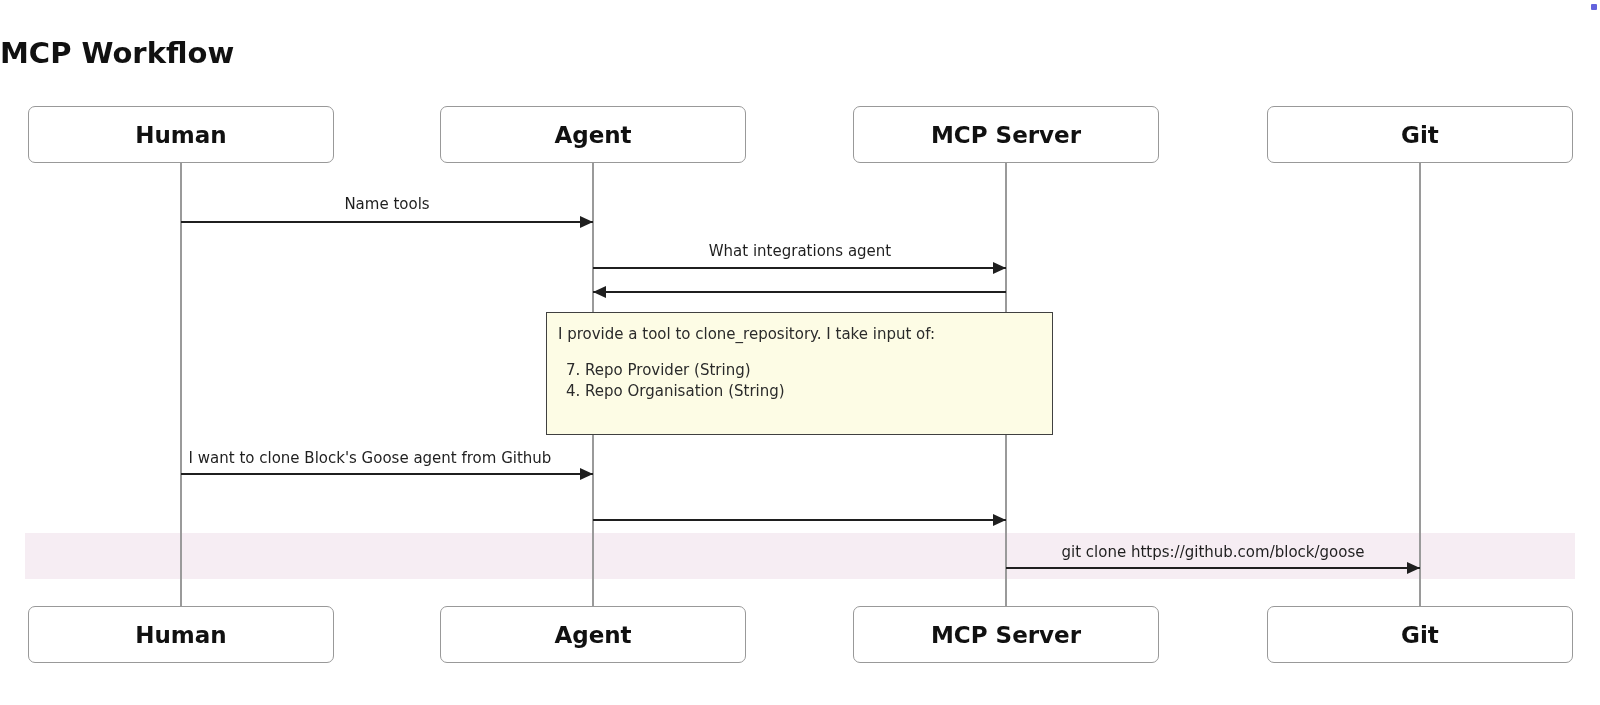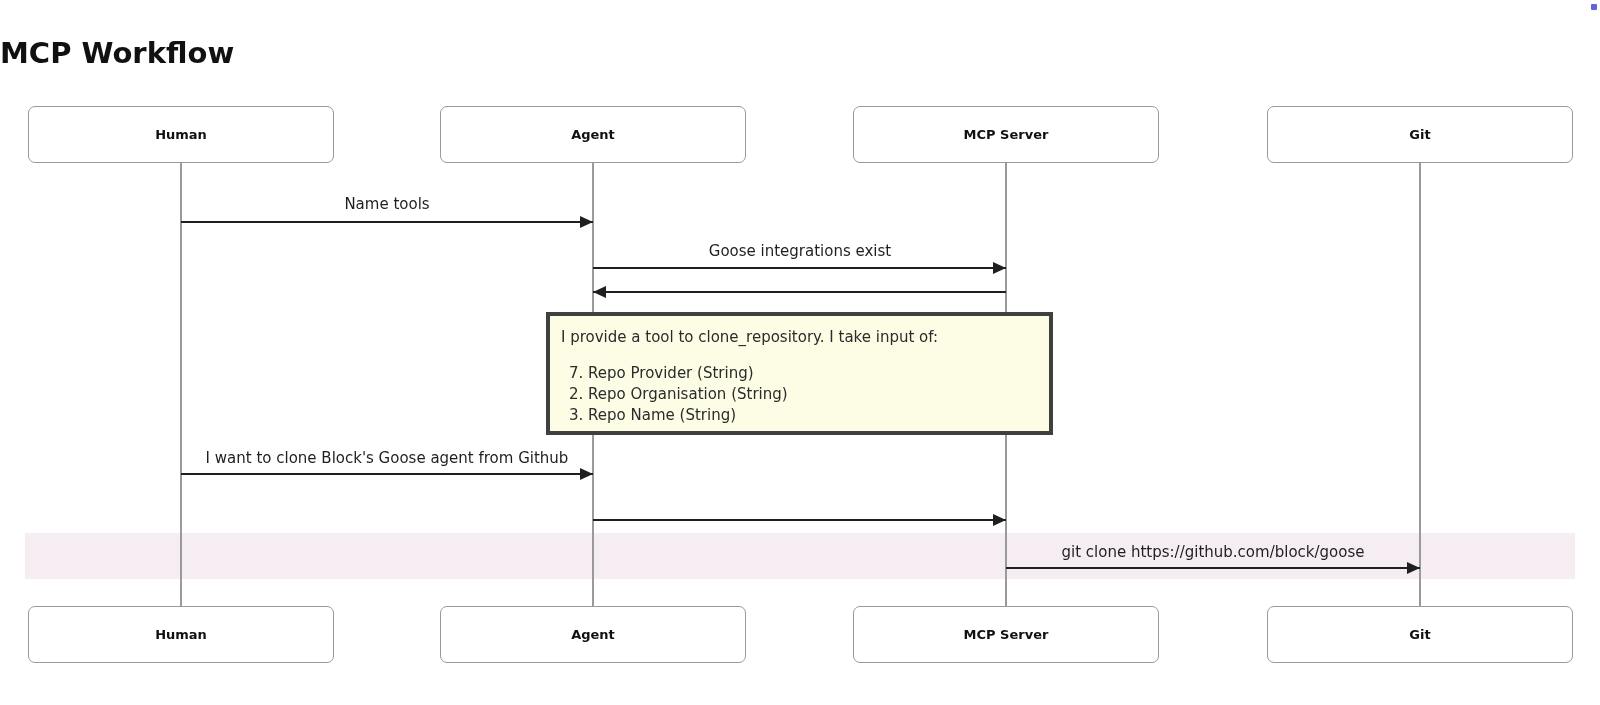--- a/index.html
+++ b/index.html
@@ -14,34 +14,34 @@
               background:#6262dd;border-radius:1px;}
 
   .band{position:absolute;left:25px;top:533px;width:1550px;height:46px;
         background:#f6edf3;}
 
   .lifeline{position:absolute;top:163px;height:443px;width:2px;background:#9a9a9a;}
 
   .actor-box{position:absolute;width:306px;height:57px;box-sizing:border-box;
              background:#ffffff;border:1.5px solid #999999;border-radius:7px;
              display:flex;align-items:center;justify-content:center;
-             font-size:13px;font-weight:700;color:#111;}
+             font-size:23px;font-weight:700;color:#111;}
 
   .msg-line{position:absolute;height:2px;background:#1f1f1f;}
   .arrow-right{position:absolute;width:0;height:0;
                border-top:6px solid transparent;border-bottom:6px solid transparent;
                border-left:13px solid #1f1f1f;}
   .arrow-left{position:absolute;width:0;height:0;
               border-top:6px solid transparent;border-bottom:6px solid transparent;
               border-right:13px solid #1f1f1f;}
   .msg-label{position:absolute;transform:translateX(-50%);white-space:nowrap;
              font-size:15px;color:#1f1f1f;line-height:20px;}
 
   .note{position:absolute;left:546px;top:312px;width:507px;height:123px;
-        box-sizing:border-box;background:#fdfce5;border:4px solid #404040;
+        box-sizing:border-box;background:#fdfce5;border:1px solid #404040;
         padding:12px 12px 10px 11px;font-size:15px;color:#2b2b2b;}
   .note-intro{line-height:18px;}
   .note-list{margin-top:17px;padding-left:8px;}
   .note-item{line-height:21px;}
 </style>
 </head>
 <body>
 
 <div class="canvas">
 
@@ -65,37 +65,36 @@
       <span>MCP Server</span>
     </div>
   <div class="actor-box" style="left:1267px;top:106px;">
       <span>Git</span>
     </div>
 
   <div class="msg-label" style="left:387px;top:194px;">Name tools</div>
   <div class="msg-line" style="left:181px;top:221px;width:412px;"></div>
   <div class="arrow-right" style="left:580px;top:216px;"></div>
 
-  <div class="msg-label" style="left:800px;top:241px;">Goose integrations exist</div>
+  <div class="msg-label" style="left:800px;top:241px;">What integrations agent</div>
   <div class="msg-line" style="left:593px;top:267px;width:413px;"></div>
   <div class="arrow-right" style="left:993px;top:262px;"></div>
 
   <div class="msg-line" style="left:593px;top:291px;width:413px;"></div>
   <div class="arrow-left" style="left:593px;top:286px;"></div>
 
   <div class="note">
     <div class="note-intro">I provide a tool to clone_repository. I take input of:</div>
     <div class="note-list">
       <div class="note-item">7. Repo Provider (String)</div>
-      <div class="note-item">2. Repo Organisation (String)</div>
-      <div class="note-item">3. Repo Name (String)</div>
+      <div class="note-item">4. Repo Organisation (String)</div>
     </div>
   </div>
 
-  <div class="msg-label" style="left:387px;top:448px;">I want to clone Block's Goose agent from Github</div>
+  <div class="msg-label" style="left:370px;top:448px;">I want to clone Block's Goose agent from Github</div>
   <div class="msg-line" style="left:181px;top:473px;width:412px;"></div>
   <div class="arrow-right" style="left:580px;top:468px;"></div>
 
   <div class="msg-line" style="left:593px;top:519px;width:413px;"></div>
   <div class="arrow-right" style="left:993px;top:514px;"></div>
 
   <div class="msg-label" style="left:1213px;top:542px;">git clone https://github.com/block/goose</div>
   <div class="msg-line" style="left:1006px;top:567px;width:414px;"></div>
   <div class="arrow-right" style="left:1407px;top:562px;"></div>
 

